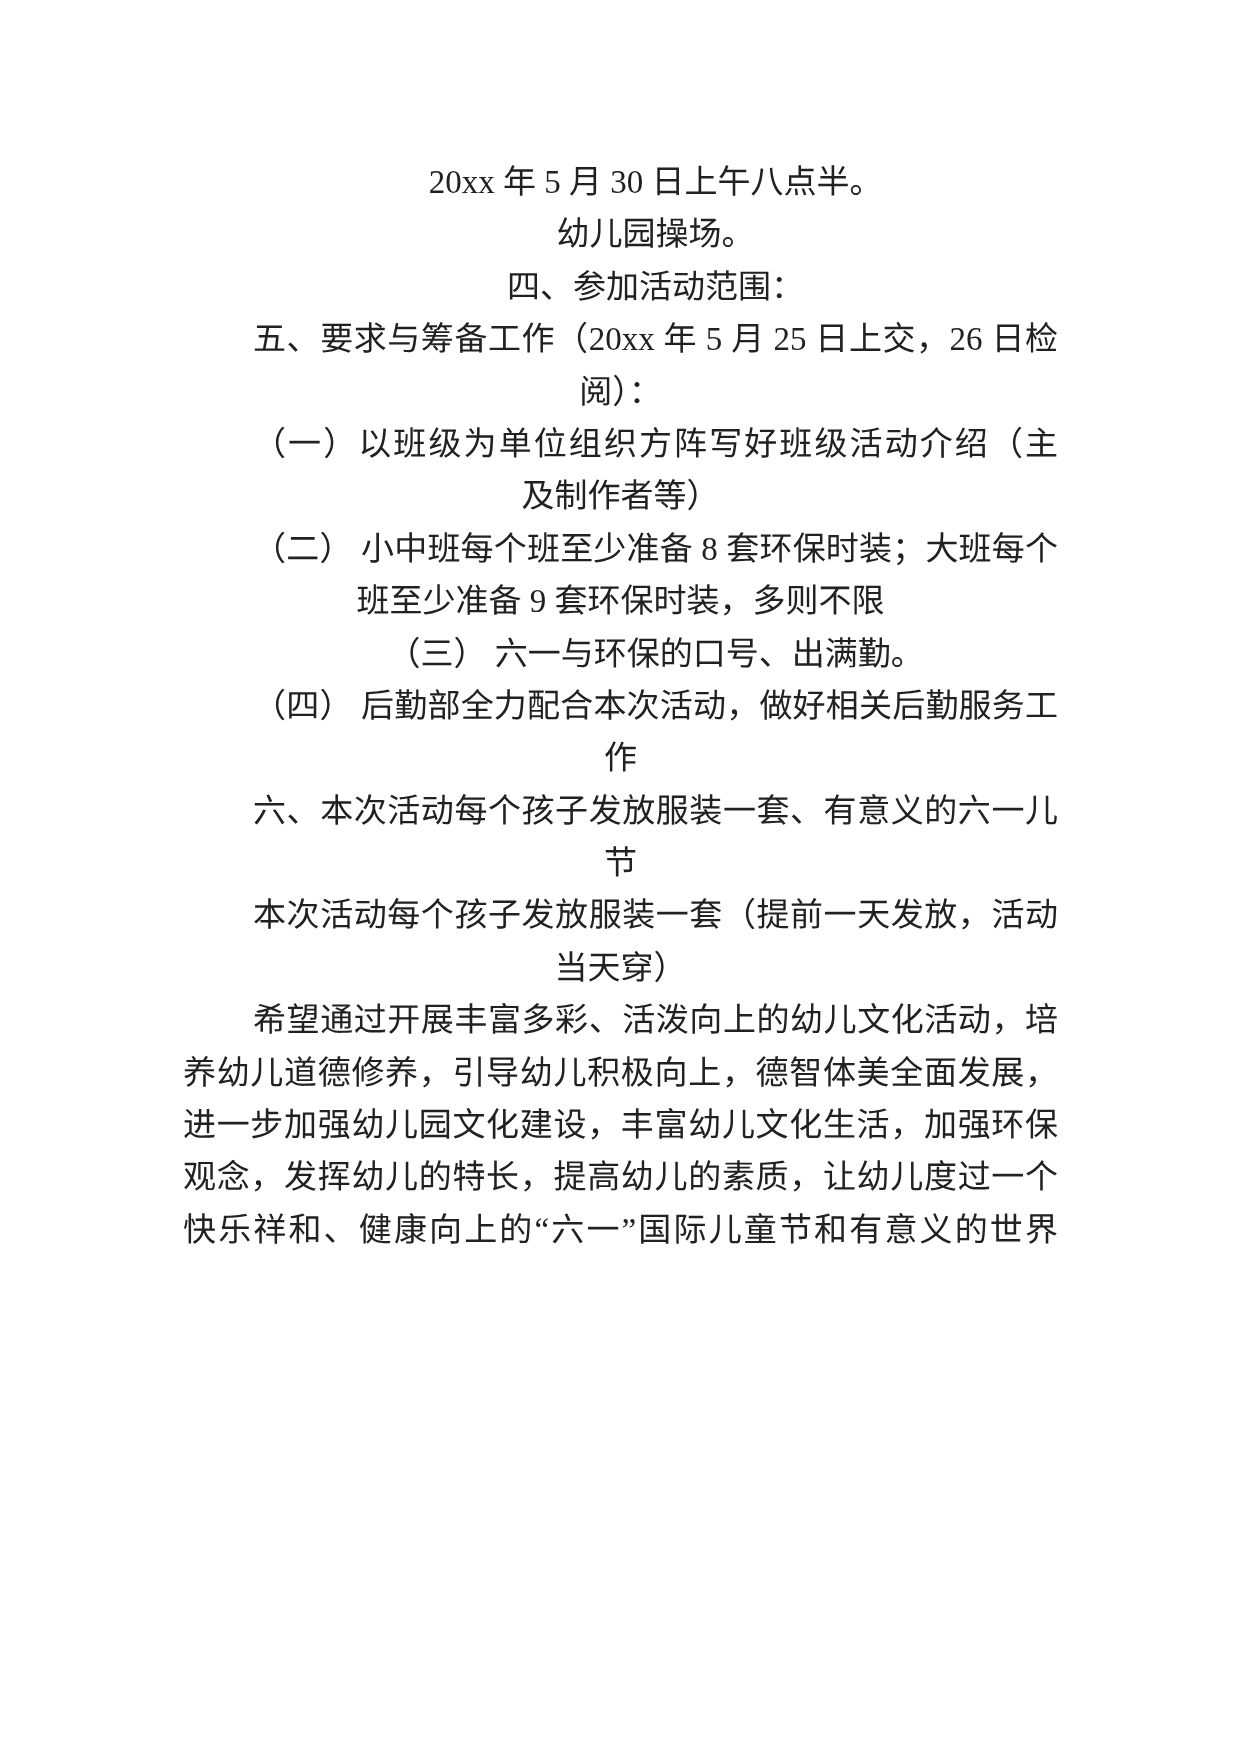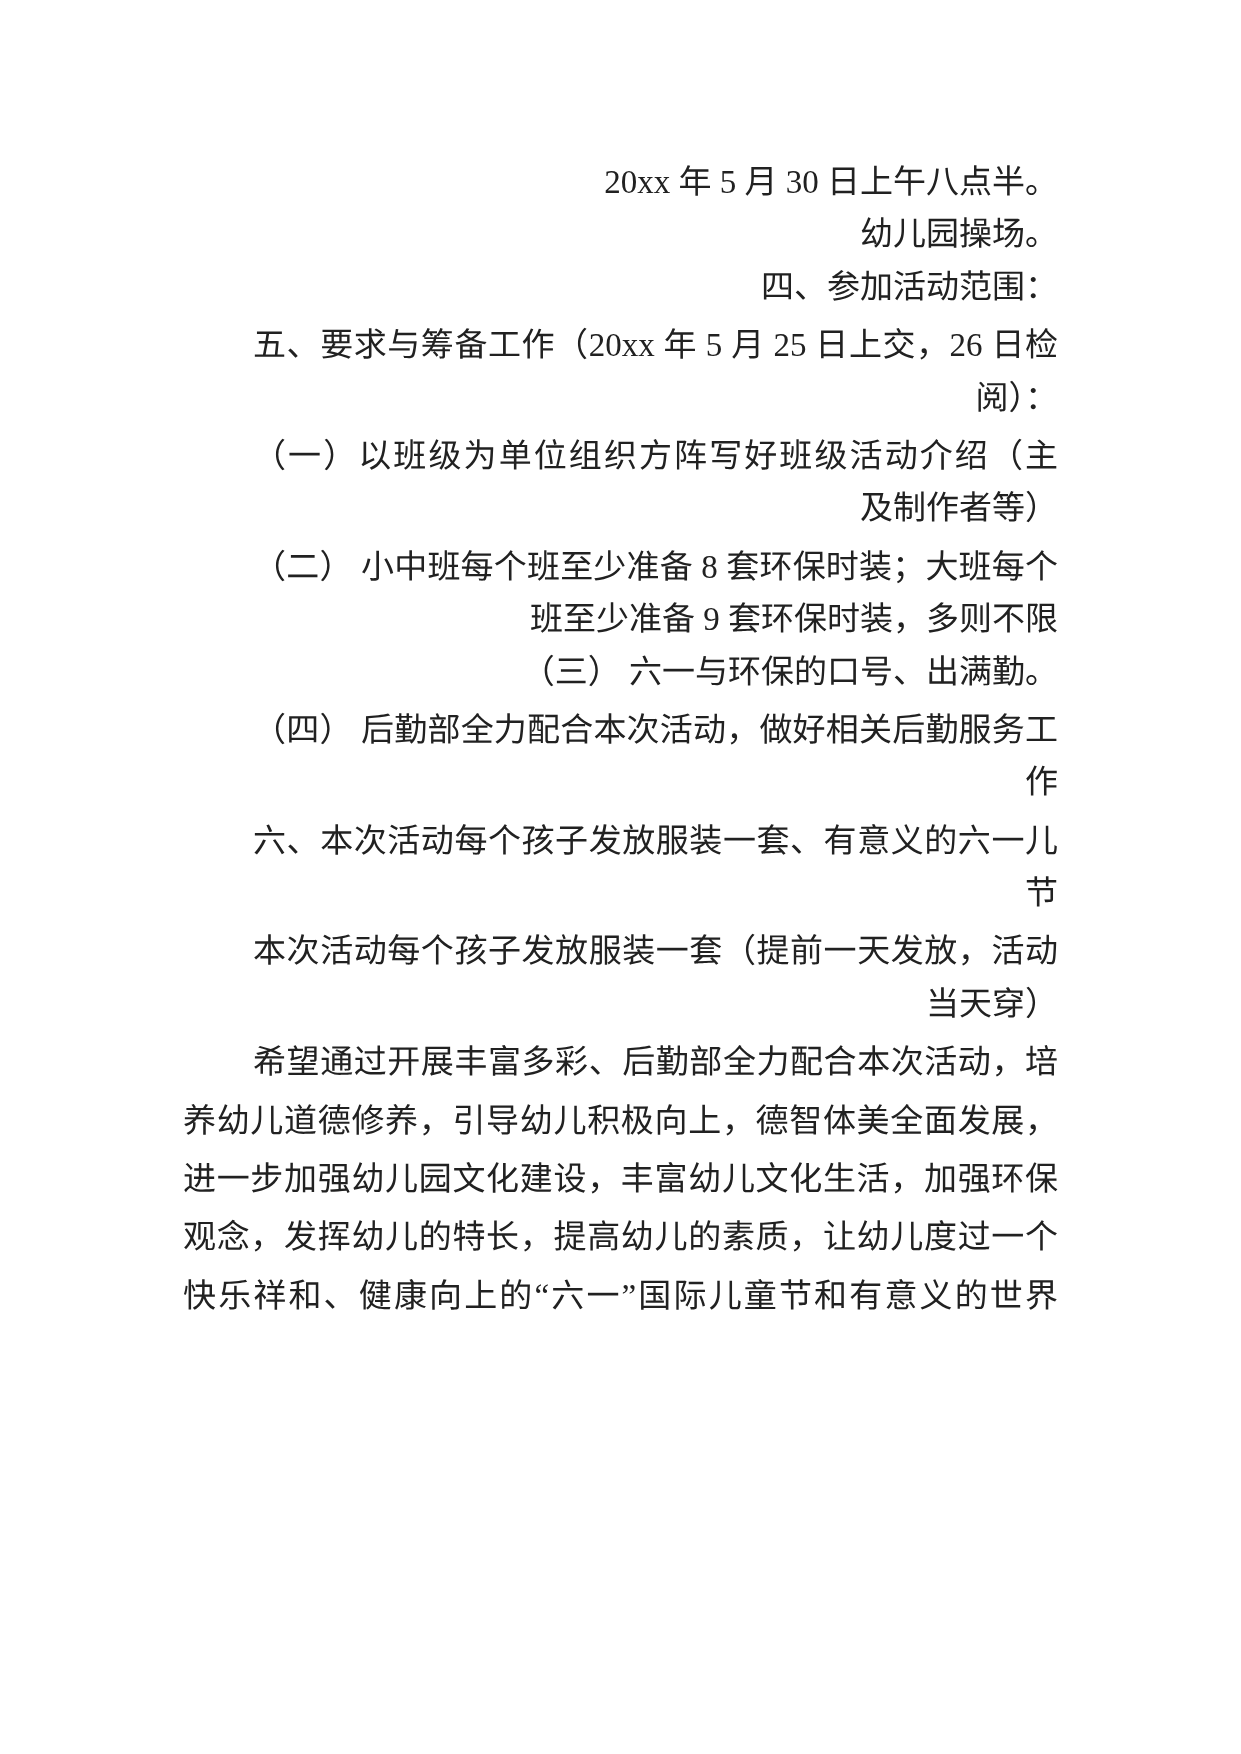--- a/index.html
+++ b/index.html
@@ -25,30 +25,29 @@
     top: 156px;
     width: 875px;
     font-size: 33px;
     line-height: 52.4px;
     color: #212121;
     font-family: "Liberation Serif", "DejaVu Serif", serif;
   }
   .line {
     height: 52.4px;
     overflow: hidden;
-    text-align: right;
+    text-align: center;
   }
   .line.indent {
     text-indent: 70px;
   }
   .line.fill {
     text-align: justify;
     text-align-last: justify;
     text-justify: inter-character;
-    margin-top: 6px;
   }
 </style>
 </head>
 <body>
 
 <div class="page" style="background: rgb(255, 255, 255);">
   <div class="doc-text" style="color: rgb(33, 33, 33);">
       <div class="line indent">20xx 年 5 月 30 日上午八点半。</div>
       <div class="line indent">幼儿园操场。</div>
       <div class="line indent">四、参加活动范围：</div>
@@ -58,19 +57,19 @@
       <div class="line">及制作者等）</div>
       <div class="line indent fill">（二） 小中班每个班至少准备 8 套环保时装；大班每个</div>
       <div class="line">班至少准备 9 套环保时装，多则不限</div>
       <div class="line indent">（三） 六一与环保的口号、出满勤。</div>
       <div class="line indent fill">（四） 后勤部全力配合本次活动，做好相关后勤服务工</div>
       <div class="line">作</div>
       <div class="line indent fill">六、本次活动每个孩子发放服装一套、有意义的六一儿童</div>
       <div class="line">节</div>
       <div class="line indent fill">本次活动每个孩子发放服装一套（提前一天发放，活动</div>
       <div class="line">当天穿）</div>
-      <div class="line indent fill">希望通过开展丰富多彩、后勤部全力配合本次活动，培</div>
+      <div class="line indent fill">希望通过开展丰富多彩、活泼向上的幼儿文化活动，培</div>
       <div class="line fill">养幼儿道德修养，引导幼儿积极向上，德智体美全面发展，</div>
       <div class="line fill">进一步加强幼儿园文化建设，丰富幼儿文化生活，加强环保</div>
       <div class="line fill">观念，发挥幼儿的特长，提高幼儿的素质，让幼儿度过一个</div>
       <div class="line fill">快乐祥和、健康向上的“六一”国际儿童节和有意义的世界</div>
     </div>
 </div>
 
 </body></html>

